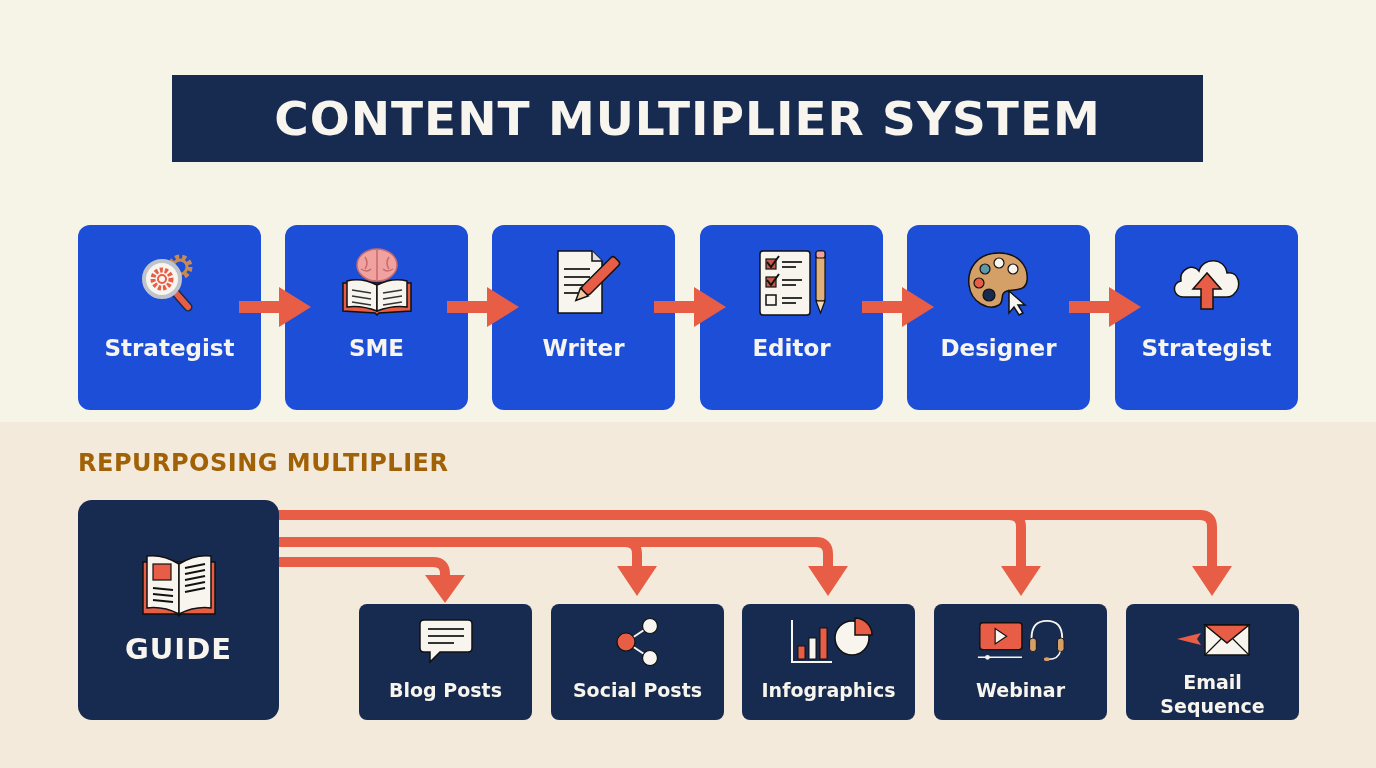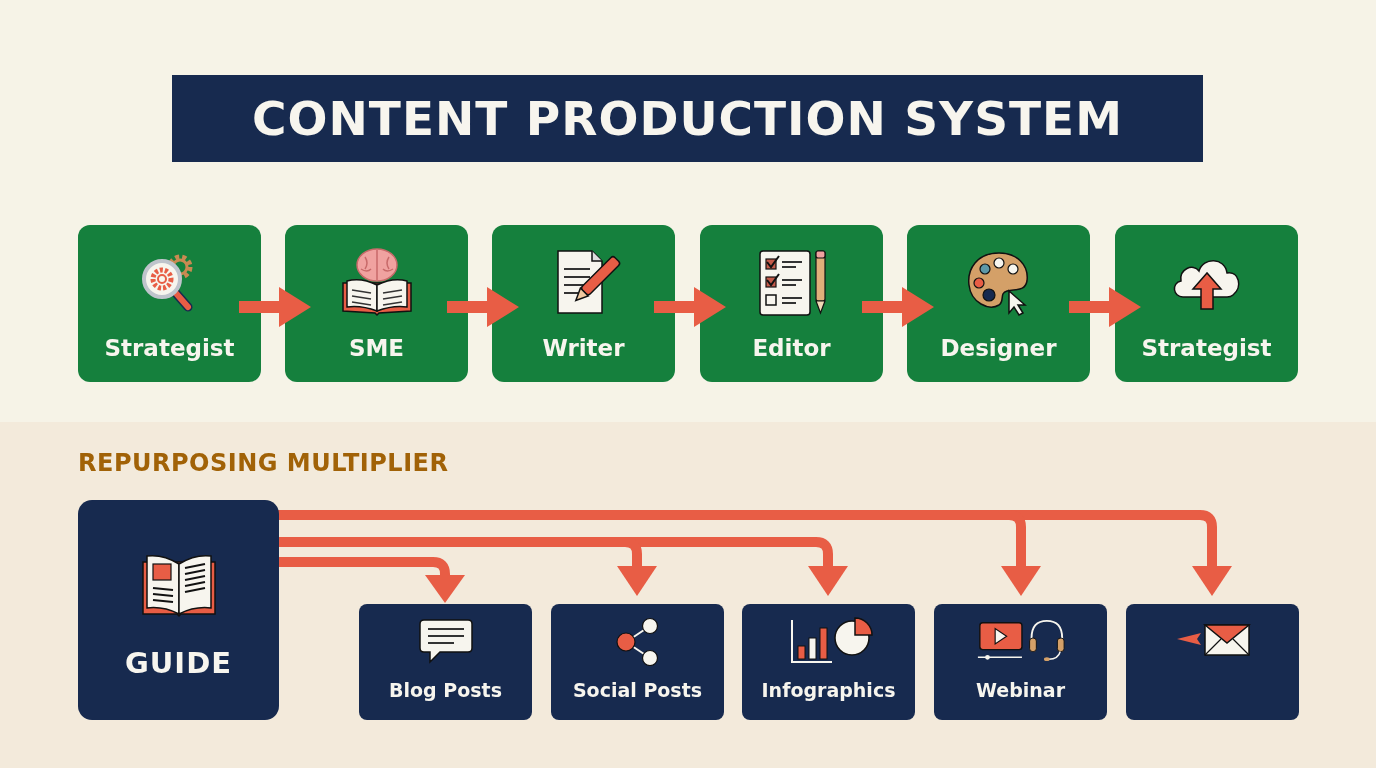--- a/index.html
+++ b/index.html
@@ -16,38 +16,38 @@
     position: absolute; left: 172px; top: 75px; width: 1031px; height: 87px;
     background: #172a4f;
     display: flex; align-items: center; justify-content: center;
   }
   .title-text {
     color: #f7f5ee; font-weight: bold; font-size: 47px; letter-spacing: 1px;
     font-family: "DejaVu Sans", sans-serif;
   }
 
   .role-box {
-    position: absolute; top: 225px; width: 183px; height: 157px;
-    background: #15803d; border-radius: 12px;
+    position: absolute; top: 225px; width: 183px; height: 185px;
+    background: #1d4ed8; border-radius: 12px;
     display: flex; flex-direction: column; align-items: center;
   }
   .role-icon { margin-top: 22px; width: 80px; height: 70px; display: flex; align-items: center; justify-content: center; }
   .role-label { margin-top: 18px; color: #f7f5ee; font-weight: bold; font-size: 23px; }
 
   .flow-arrow { position: absolute; top: 287px; width: 72px; height: 40px; }
 
   .section-heading {
     position: absolute; left: 78px; top: 449px;
     color: #a16207; font-weight: bold; font-size: 24px; letter-spacing: 0.5px;
   }
 
   .guide-box {
     position: absolute; left: 78px; top: 500px; width: 201px; height: 220px;
     background: #172a4f; border-radius: 14px;
-    display: flex; flex-direction: column; align-items: center; gap: 14px;
+    display: flex; flex-direction: column; align-items: center;
   }
   .guide-icon { margin-top: 52px; width: 80px; height: 66px; }
   .guide-label { margin-top: 14px; color: #f7f5ee; font-weight: bold; font-size: 29px; letter-spacing: 1px; }
 
   .out-box {
     position: absolute; top: 604px; width: 173px; height: 116px;
     background: #172a4f; border-radius: 8px;
     display: flex; flex-direction: column; align-items: center;
   }
   .out-icon { margin-top: 12px; width: 90px; height: 50px; display: flex; align-items: center; justify-content: center; }
@@ -56,21 +56,21 @@
 
   .connectors { position: absolute; left: 0; top: 0; width: 1376px; height: 768px; pointer-events: none; }
 </style>
 </head>
 <body>
 
 <div class="top-bg"></div>
 <div class="bottom-bg"></div>
 
 <div class="title-bar">
-  <span class="title-text">CONTENT PRODUCTION SYSTEM</span>
+  <span class="title-text">CONTENT MULTIPLIER SYSTEM</span>
 </div>
 
 <div class="role-box" style="left:78px">
   <div class="role-icon">
     <svg width="80" height="70" viewBox="0 0 80 70">
       <g transform="translate(50,20)">
         <circle r="10" fill="none" stroke="#c98a52" stroke-width="5" stroke-dasharray="4 3"></circle>
         <circle r="7" fill="none" stroke="#c98a52" stroke-width="3"></circle>
       </g>
       <line x1="44" y1="44" x2="58" y2="60" stroke="#172a4f" stroke-width="9" stroke-linecap="round"></line>
@@ -294,13 +294,17 @@
 
 <div class="out-box" style="left:1126px">
   <div class="out-icon">
     <svg width="80" height="44" viewBox="0 0 80 44">
       <path d="M4 20 L28 14 L24 20 L28 26 Z" fill="#e85d45"></path>
       <rect x="32" y="6" width="44" height="30" fill="#f7f5ee" stroke="#111" stroke-width="1.5"></rect>
       <path d="M32 6 L54 24 L76 6 Z" fill="#e85d45" stroke="#111" stroke-width="1.5"></path>
       <path d="M32 36 L48 20 M76 36 L60 20" stroke="#111" stroke-width="1.2"></path>
     </svg>
   </div>
+  <span class="out-label two-line">
+    <span>Email</span><br>
+    <span>Sequence</span>
+  </span>
 </div>
 
 </body></html>

